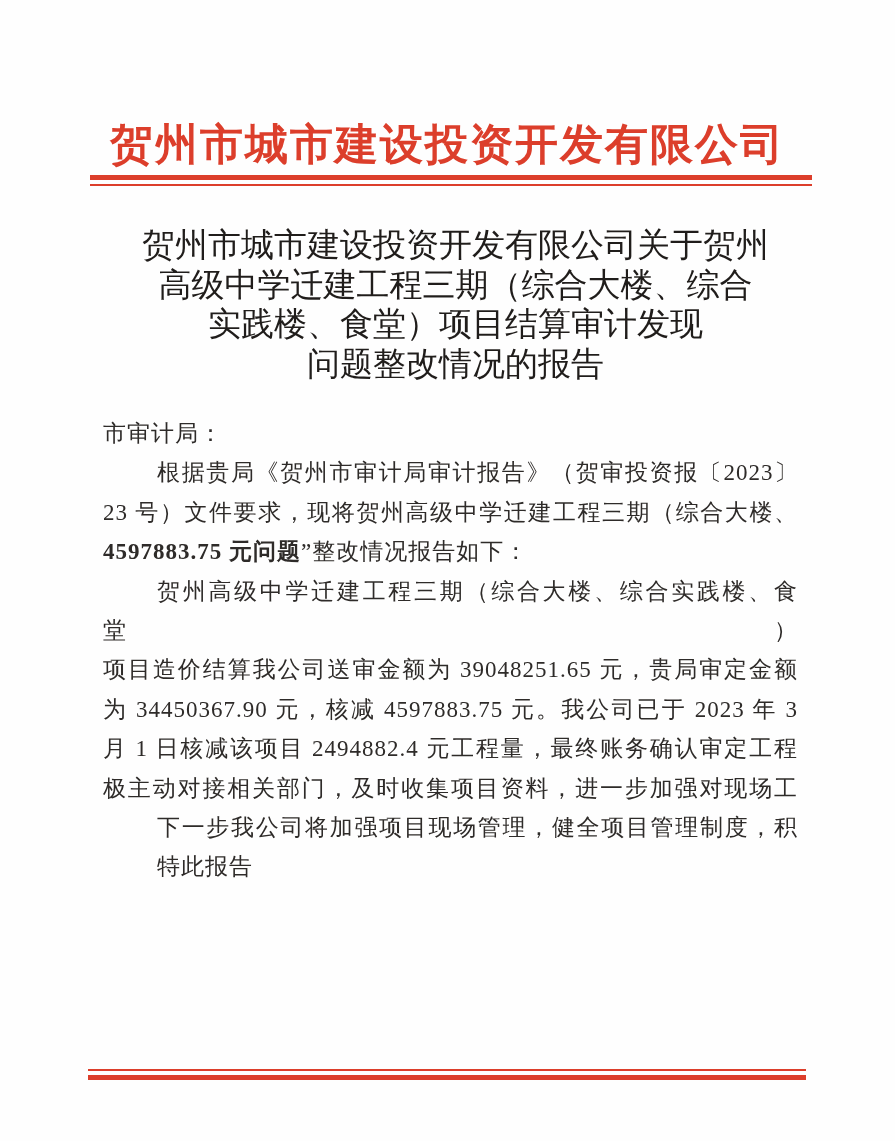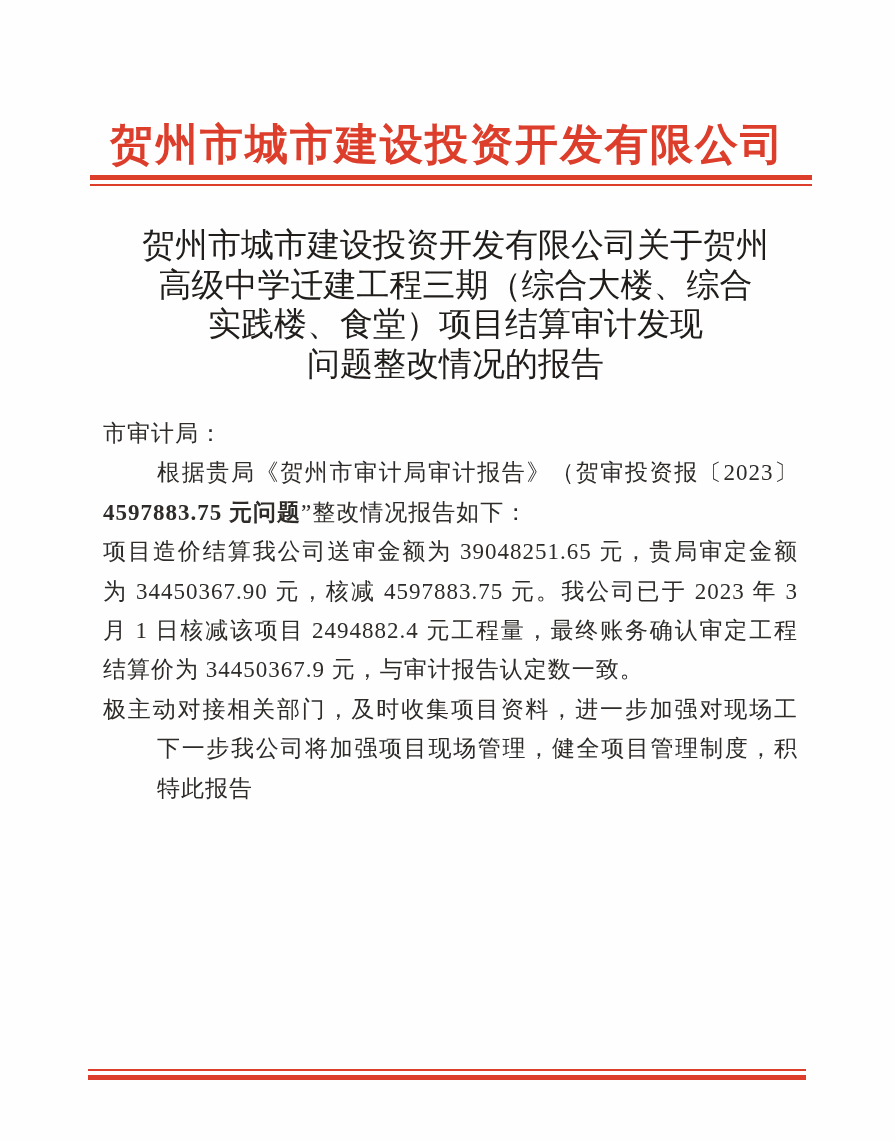--- a/index.html
+++ b/index.html
@@ -66,26 +66,27 @@
     <div>贺州市城市建设投资开发有限公司关于贺州</div>
     <div>高级中学迁建工程三期（综合大楼、综合</div>
     <div>实践楼、食堂）项目结算审计发现</div>
     <div>问题整改情况的报告</div>
   </div>
 
   <div class="body-block">
     <div class="line end">市审计局：</div>
 
     <div class="line indent">根据贵局《贺州市审计局审计报告》（贺审投资报〔2023〕</div>
+    <div class="line">23 号）文件要求，现将贺州高级中学迁建工程三期（综合大楼、</div>
     <div class="line end"><span class="seg-bold">4597883.75 元问题</span><span>”整改情况报告如下：</span></div>
 
+    <div class="line indent">贺州高级中学迁建工程三期（综合大楼、综合实践楼、食堂）</div>
     <div class="line">项目造价结算我公司送审金额为 39048251.65 元，贵局审定金额</div>
     <div class="line">为 34450367.90 元，核减 4597883.75 元。我公司已于 2023 年 3</div>
     <div class="line">月 1 日核减该项目 2494882.4 元工程量，最终账务确认审定工程</div>
-    <div class="line end">结算价为 34450367.9 元，与审计报告认定数一致。</div>
 
     <div class="line">极主动对接相关部门，及时收集项目资料，进一步加强对现场工</div>
     <div class="line indent">下一步我公司将加强项目现场管理，健全项目管理制度，积</div>
 
     <div class="line end indent">特此报告</div>
   </div>
 
   <div class="rule rule-bottom">
     <div class="bar-thin"></div>
     <div class="bar-gap"></div>

